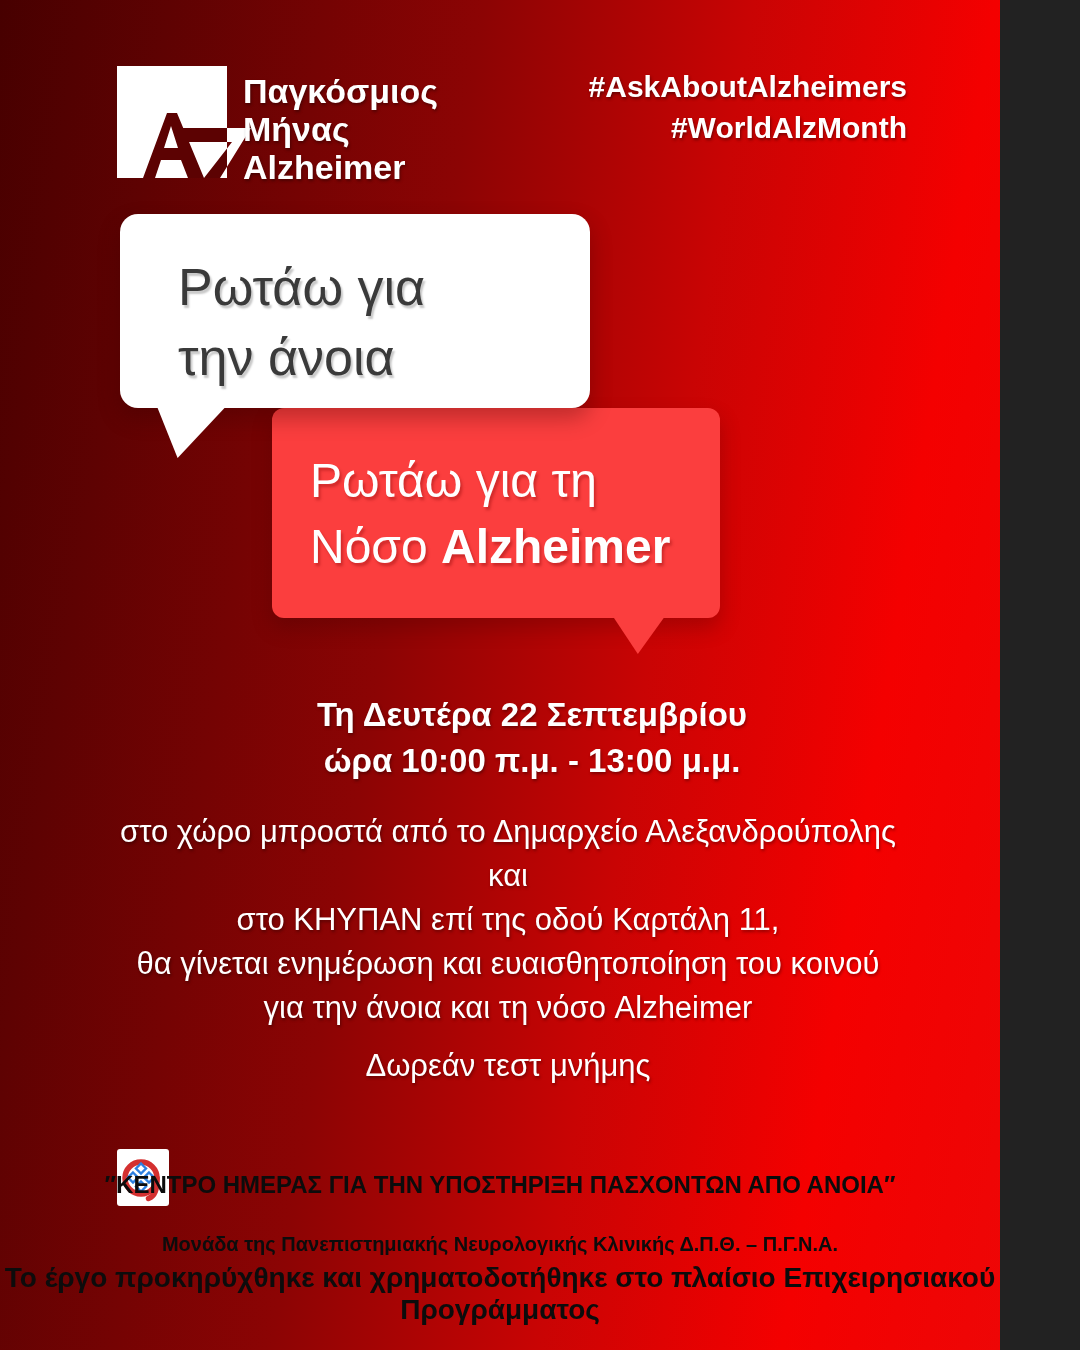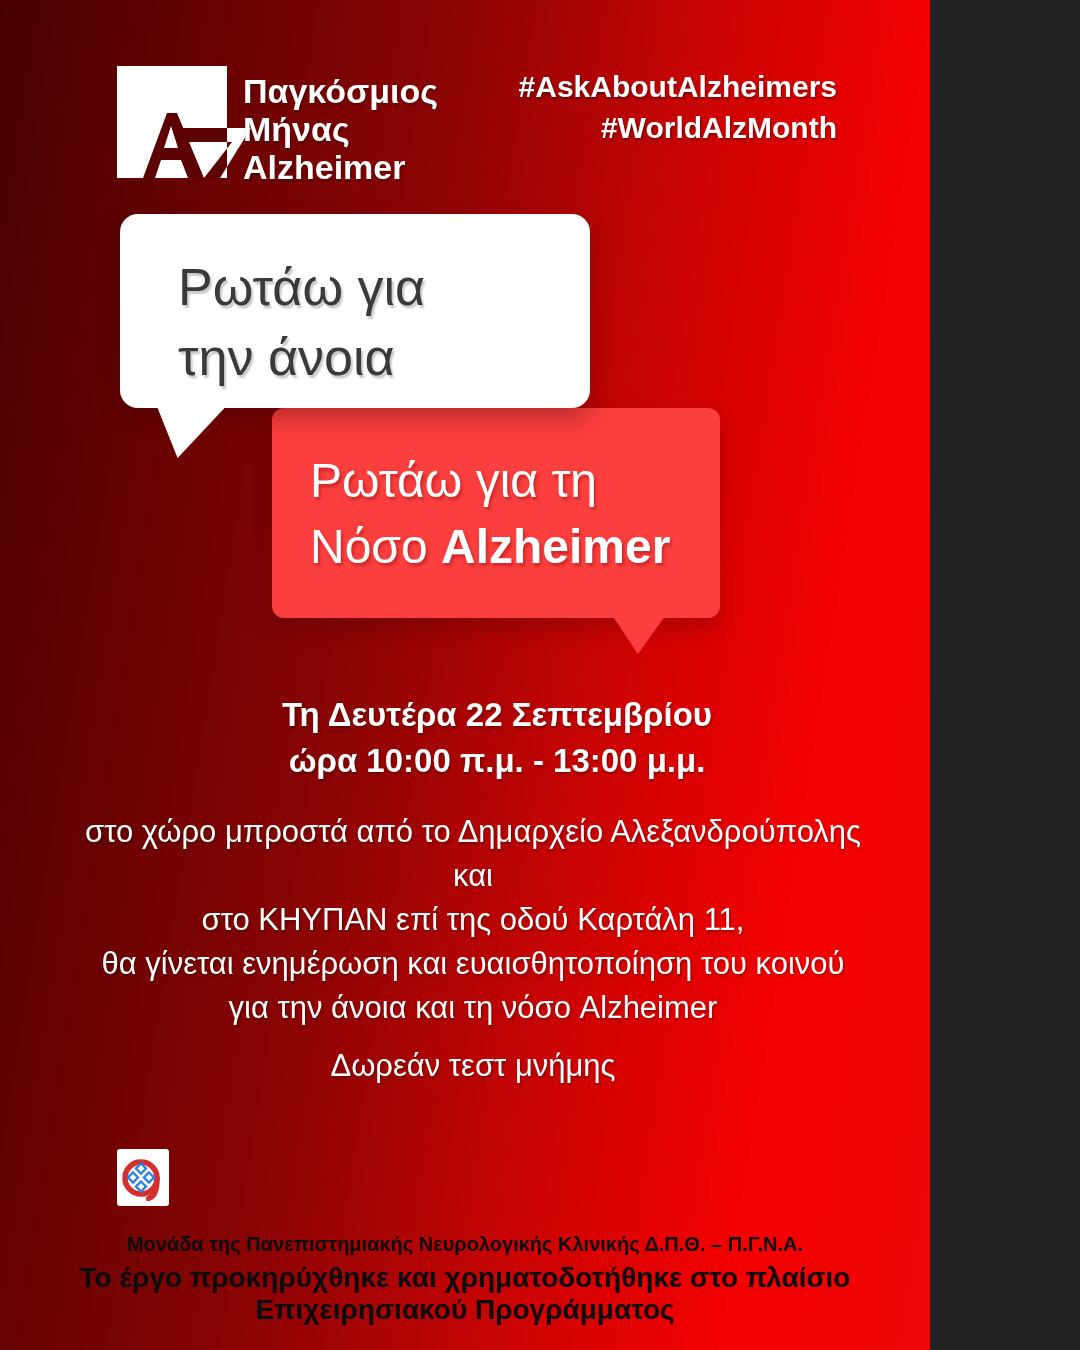--- a/index.html
+++ b/index.html
@@ -1,17 +1,17 @@
 <!DOCTYPE html>
 <html><head>
 <meta charset="utf-8">
 <style>
   html,body{margin:0;padding:0;background:#222;}
   .poster{
-    position:relative;width:930px;height:1350px;overflow:hidden;
+    position:relative;width:1000px;height:1350px;overflow:hidden;
     font-family:"Liberation Sans","DejaVu Sans",sans-serif;
     background:linear-gradient(99deg,#470000 0%,#5e0202 14%,#8c0404 40%,#c90404 62%,#f40000 82%,#ee0606 100%);
   }
   
   .brand-logo{position:absolute;left:117px;top:66px;}
   .brand-title{
     position:absolute;left:243px;top:72px;color:#ffffff;font-weight:bold;
     font-size:34px;line-height:38px;text-shadow:1px 2px 3px rgba(0,0,0,.35);
   }
   
@@ -149,16 +149,17 @@
       <path d="M40,29 C40,41 38,47 31.5,49.5" fill="none" stroke="#d43030" stroke-width="5.5" stroke-linecap="round"></path>
       <g fill="none" stroke="#2d7fe0" stroke-width="2.4">
         <path d="M24,14.5 L29,19.5 L24,24.5 L19,19.5 Z"></path>
         <path d="M16,23.5 L21,28.5 L16,33.5 L11,28.5 Z"></path>
         <path d="M32,23.5 L37,28.5 L32,33.5 L27,28.5 Z"></path>
         <path d="M24,32.5 L29,37.5 L24,42.5 L19,37.5 Z"></path>
       </g>
     </svg>
   </div>
 
+  <div class="f-line f1">″ΚΕΝΤΡΟ ΗΜΕΡΑΣ ΓΙΑ ΤΗΝ ΥΠΟΣΤΗΡΙΞΗ ΠΑΣΧΟΝΤΩΝ ΑΠΟ ΑΝΟΙΑ″</div>
   <div class="f-line f3">Μονάδα της Πανεπιστημιακής Νευρολογικής Κλινικής Δ.Π.Θ. – Π.Γ.Ν.Α.</div>
   <div class="f-line f4">Το έργο προκηρύχθηκε και χρηματοδοτήθηκε στο πλαίσιο Επιχειρησιακού Προγράμματος</div>
 
 </div>
 
 </body></html>

